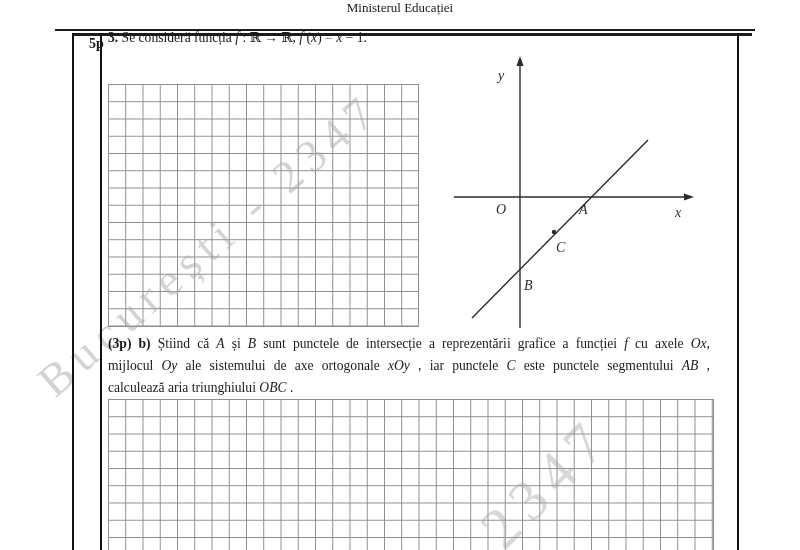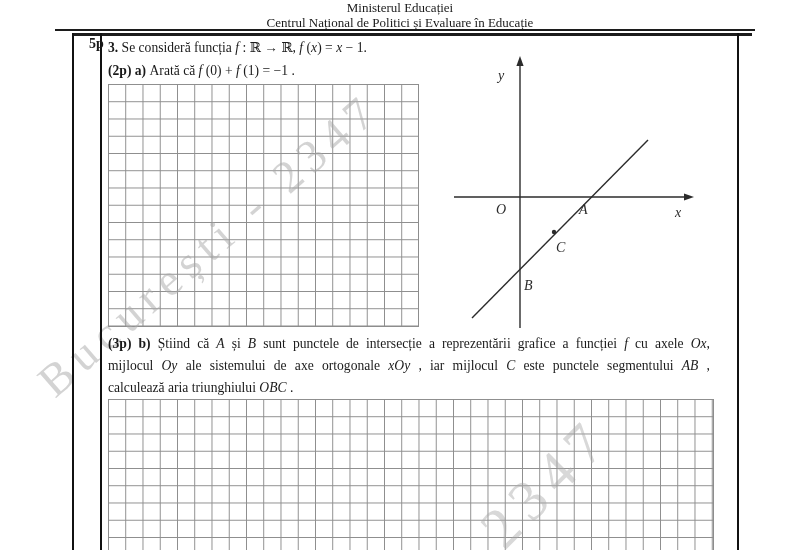--- a/index.html
+++ b/index.html
@@ -43,32 +43,30 @@
     transform:rotate(-41deg);transform-origin:0 100%;}
   #wm-corner{left:512px;top:495px;height:64px;font-size:58px;letter-spacing:10px;
     transform:rotate(-45deg);transform-origin:0 100%;opacity:0.45;}
 </style>
 </head>
 <body>
 
 <div id="page">
 
   <div class="abs hdr" style="top:1px;">Ministerul Educației</div>
-  <div class="abs hdr" style="top:16px;">Centrul Național de Politici și Evaluare în Educație</div>
 
   <div class="abs rule" style="left:55px;top:29px;width:700px;height:2px;"></div>
   <div class="abs rule" style="left:72px;top:33px;width:680px;height:2.5px;"></div>
   <div class="abs vline" style="left:72px;top:33px;width:2px;height:517px;"></div>
   <div class="abs vline" style="left:100px;top:33px;width:2px;height:517px;"></div>
   <div class="abs vline" style="left:737px;top:33px;width:2px;height:517px;"></div>
 
   <div class="abs score">5p</div>
 
-  <div class="abs tline" style="top:38px;"><span class="bd">3. </span><span>Se consideră funcția </span><span class="it">f</span><span> : ℝ → ℝ,  </span><span class="it">f</span><span> (</span><span class="it">x</span><span>) = </span><span class="it">x</span><span> − 1.</span></div>
-  <div class="abs tline" style="top:61px;"><span class="bd">(2p) a) </span><span>Arată că  </span><span class="it">f</span><span> (0) + </span><span class="it">f</span><span> (1) = −1 .</span></div>
+  <div class="abs tline" style="top:28px;"><span class="bd">3. </span><span>Se consideră funcția </span><span class="it">f</span><span> : ℝ → ℝ,  </span><span class="it">f</span><span> (</span><span class="it">x</span><span>) = </span><span class="it">x</span><span> − 1.</span></div>
 
   <div class="abs grid" id="grid-top"></div>
 
   <svg id="figure" class="abs" width="312" height="288" viewBox="0 0 312 288">
 
     <line x1="80" y1="14" x2="80" y2="278" stroke="#2b2b2b" stroke-width="1.4"></line>
     <polygon points="80,6 76.4,16 83.6,16" fill="#2b2b2b"></polygon>
 
     <line x1="14" y1="147" x2="246" y2="147" stroke="#2b2b2b" stroke-width="1.4"></line>
     <polygon points="254,147 244,143.4 244,150.6" fill="#2b2b2b"></polygon>
@@ -79,21 +77,21 @@
 
     <text x="58" y="30">y</text>
     <text x="235" y="167">x</text>
     <text x="56" y="164">O</text>
     <text x="139" y="164">A</text>
     <text x="84" y="240">B</text>
     <text x="116" y="202">C</text>
   </svg>
 
   <div class="abs pline just" style="top:334px;"><span class="bd">(3p) b) </span><span>Știind că </span><span class="it">A</span><span> și </span><span class="it">B</span><span> sunt punctele de intersecție a reprezentării grafice a funcției </span><span class="it">f</span><span> cu axele </span><span class="it">Ox</span><span>,</span></div>
-  <div class="abs pline just" style="top:356px;"><span>mijlocul </span><span class="it">Oy</span><span> ale sistemului de axe ortogonale </span><span class="it">xOy</span><span> , iar mijlocul </span><span class="it">C</span><span> este punctele segmentului </span><span class="it">AB</span><span> ,</span></div>
+  <div class="abs pline just" style="top:356px;"><span>mijlocul </span><span class="it">Oy</span><span> ale sistemului de axe ortogonale </span><span class="it">xOy</span><span> , iar punctele </span><span class="it">C</span><span> este punctele segmentului </span><span class="it">AB</span><span> ,</span></div>
   <div class="abs pline" style="top:378px;"><span>calculează aria triunghiului </span><span class="it">OBC</span><span> .</span></div>
 
   <div class="abs grid" id="grid-bottom"></div>
 
   <div class="abs wm" id="wm-main">București - 2347</div>
   <div class="abs wm" id="wm-corner">2347</div>
 
 </div>
 
 </body></html>

